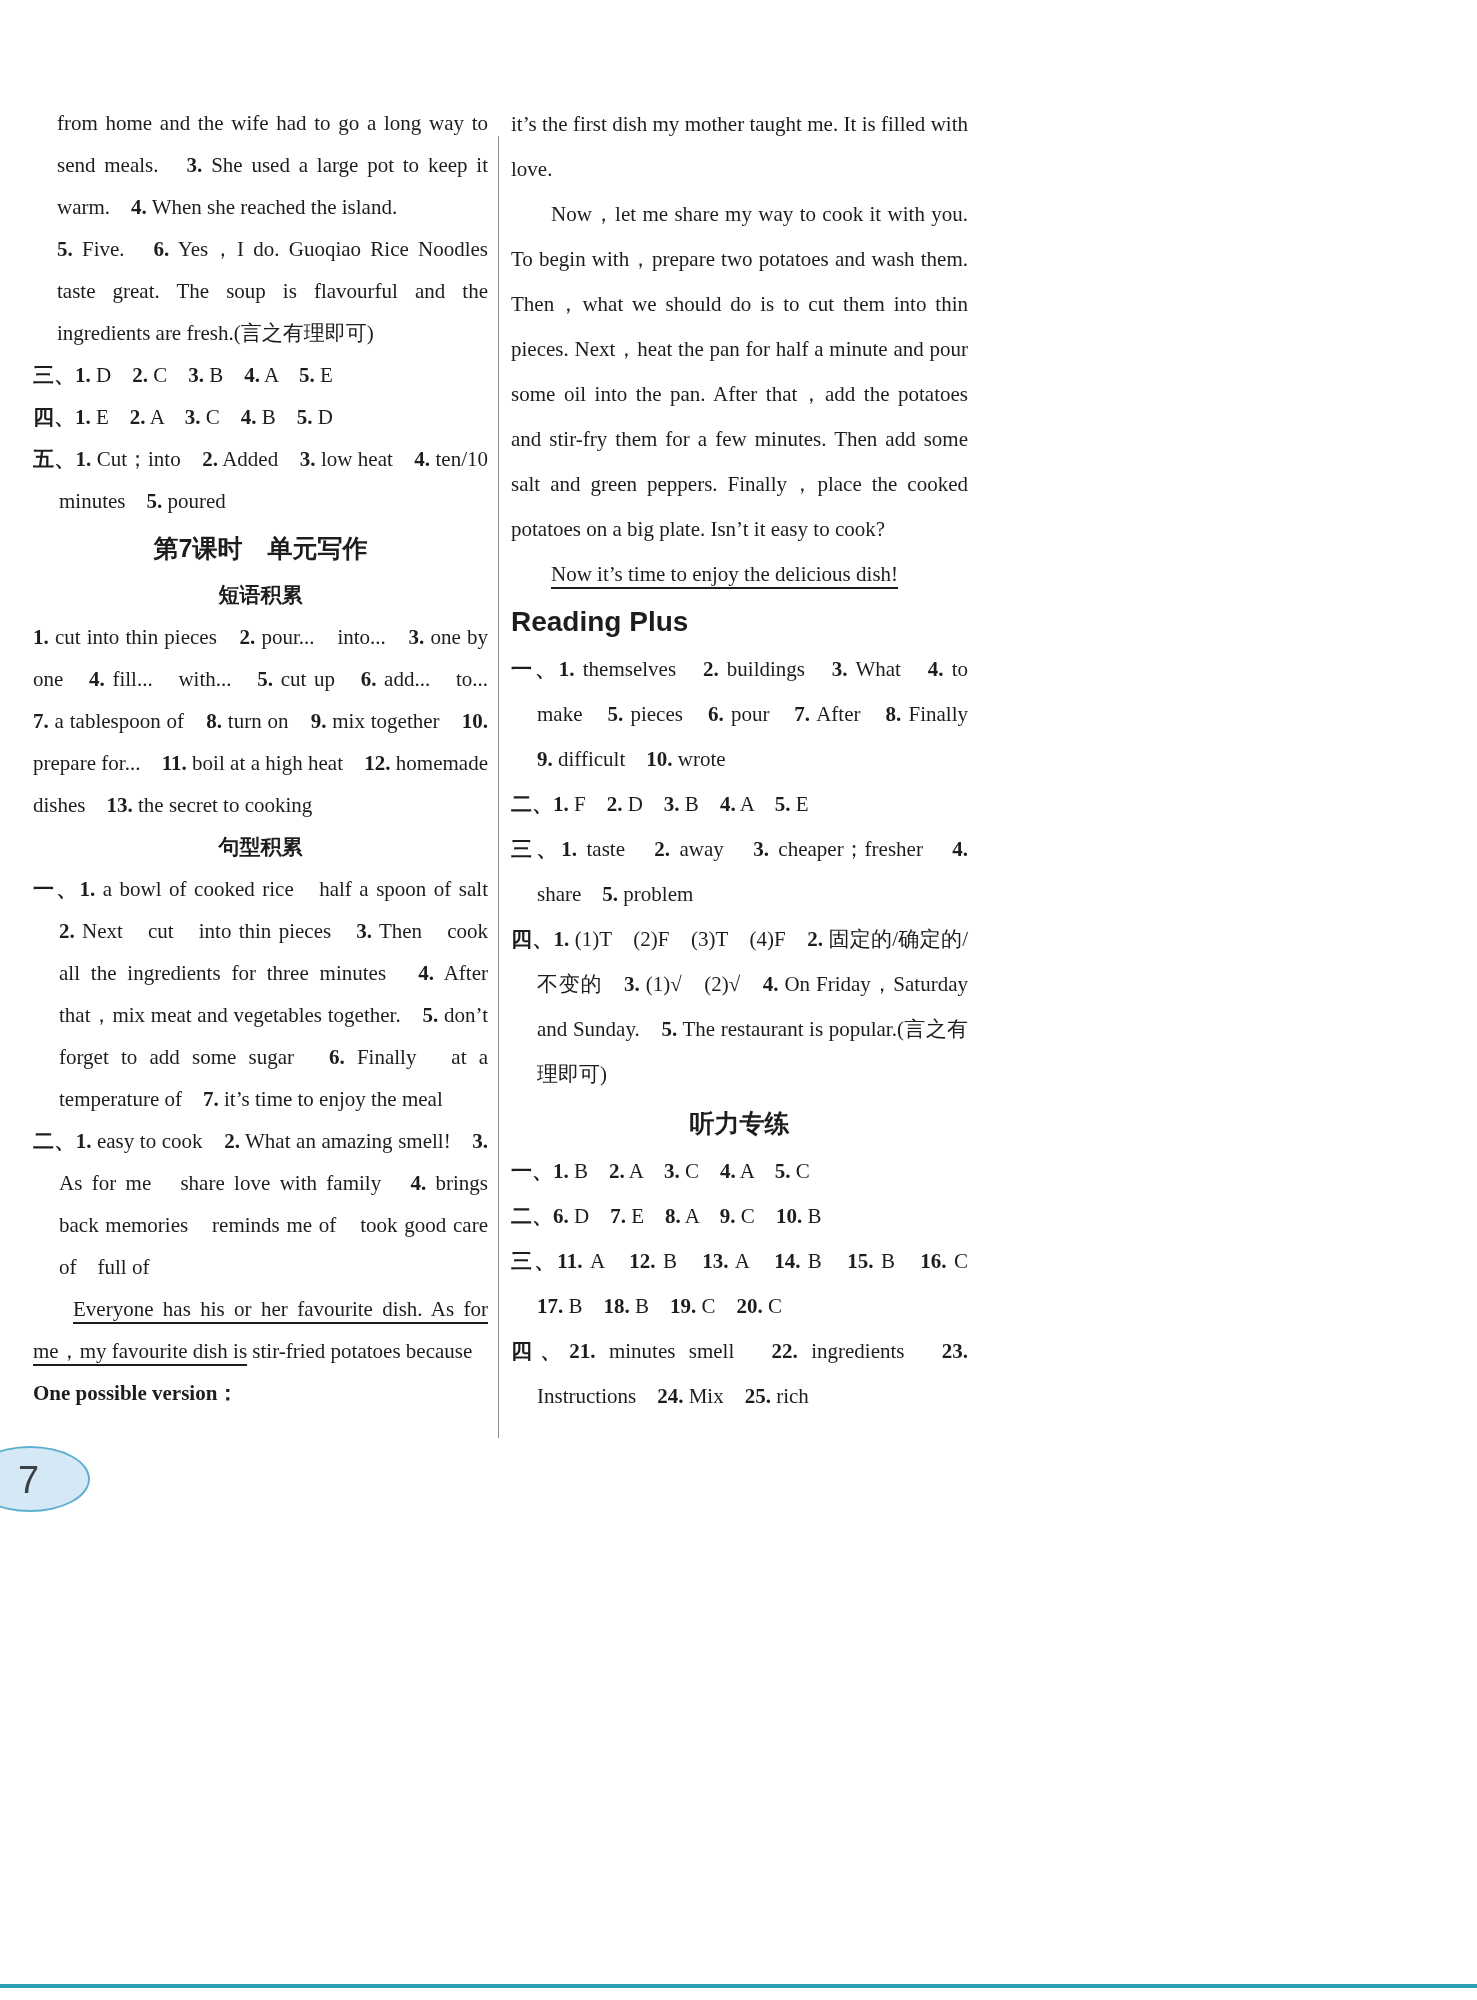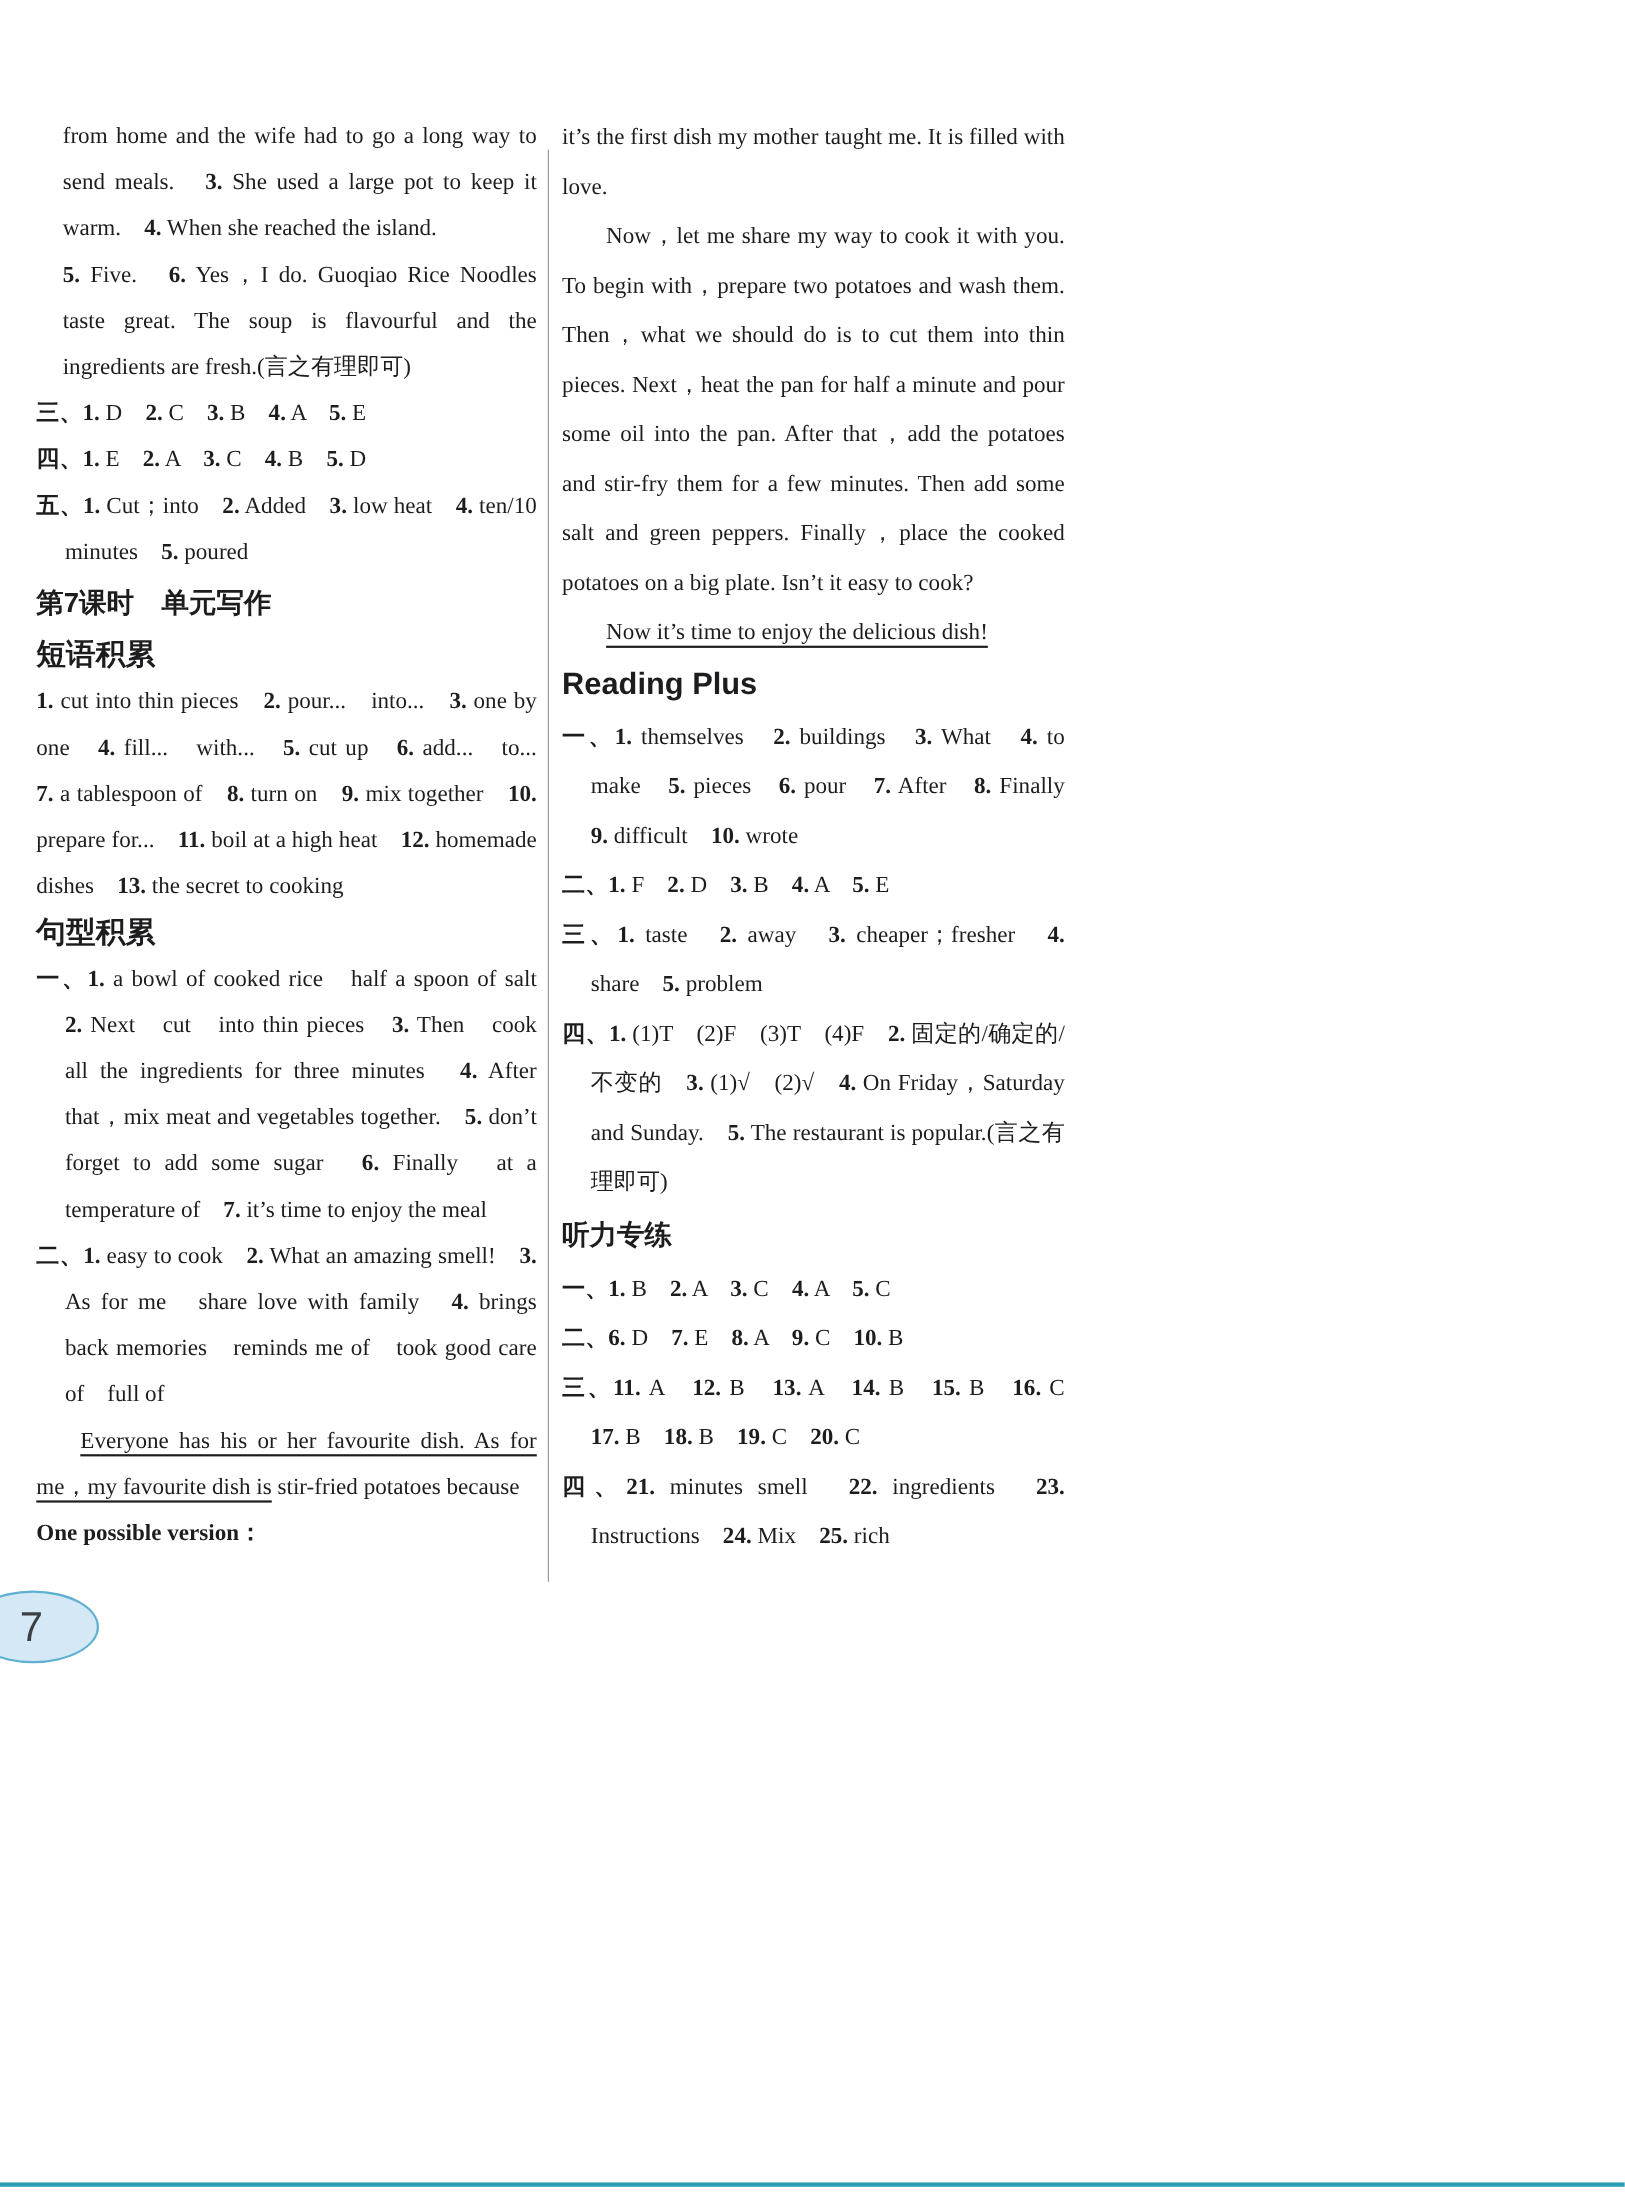--- a/index.html
+++ b/index.html
@@ -25,31 +25,31 @@
   .para { text-align: justify; }
   .para.cont  { padding-left: 24px; }
   .para.hang  { padding-left: 26px; text-indent: -26px; }
   .para.essay { text-indent: 40px; }
 
   .bold  { font-weight: 700; }
   .uline { text-decoration: underline; text-underline-offset: 6px; }
 
   .h-cn {
     font-family: "Liberation Sans", "DejaVu Sans", sans-serif;
-    font-weight: 700; font-size: 25px; 
+    font-weight: 700; font-size: 25px; text-align: center;
     line-height: 50px; margin: 1px 0;
   }
   .h-en {
     font-family: "Liberation Sans", "DejaVu Sans", sans-serif;
     font-weight: 700; font-size: 28px; text-align: left;
     line-height: 50px;
   }
   .label {
     font-family: "Liberation Sans", "DejaVu Sans", sans-serif;
-    font-weight: 700; font-size: 27px; line-height: 42px;
+    font-weight: 700; font-size: 21px; line-height: 42px; text-align: center;
   }
 
   .page-badge {
     position: absolute; left: -30px; top: 1446px;
     width: 120px; height: 66px;
     border: 2px solid; border-radius: 50%;
   }
   .page-num {
     position: absolute; left: 46px; top: 9px;
     font-family: "Liberation Sans", "DejaVu Sans", sans-serif;

